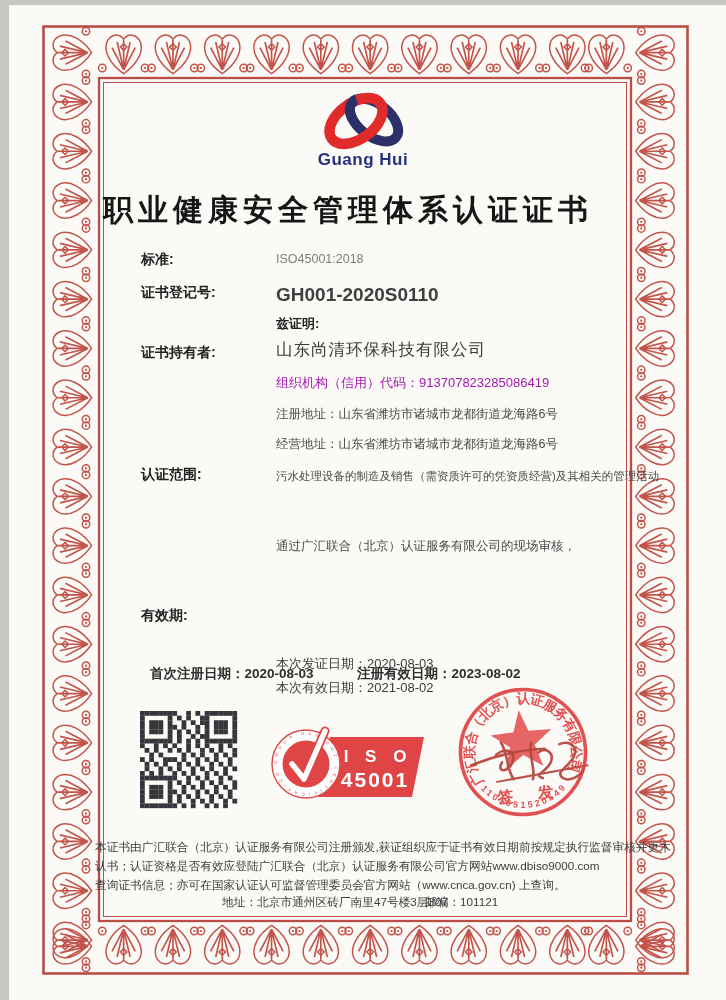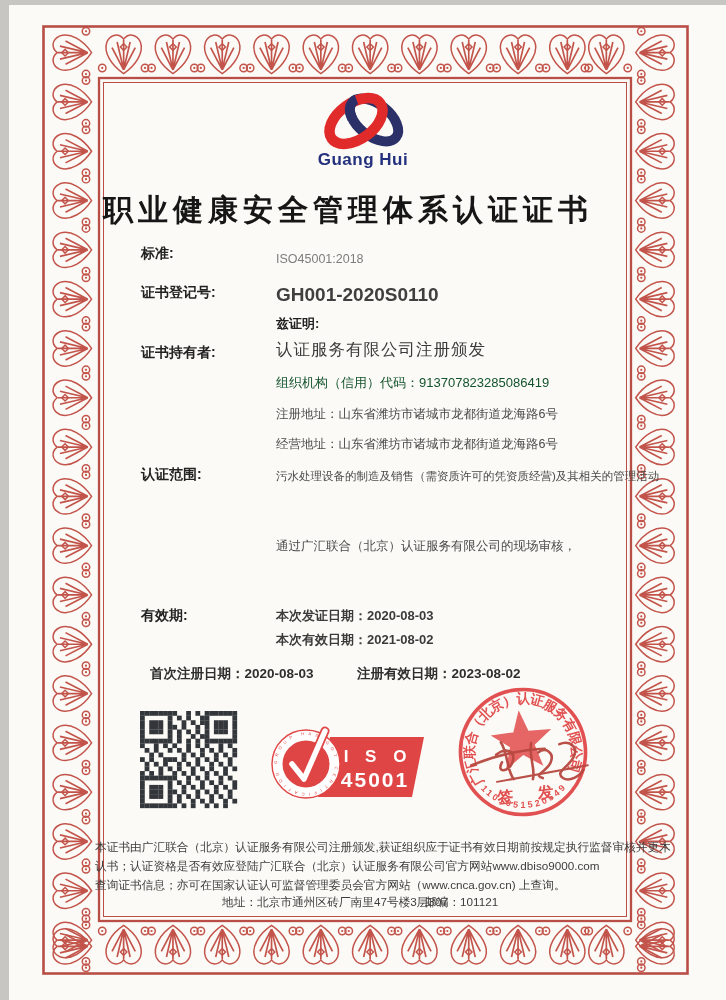--- a/index.html
+++ b/index.html
@@ -7,27 +7,27 @@
          font-family:"Liberation Sans",sans-serif;}
   .scan-edge-top{position:absolute;left:0;top:0;width:726px;height:5px;background:#c7c6c2;}
   .scan-edge-left{position:absolute;left:0;top:0;width:9px;height:1000px;background:#c7c6c2;}
   .abs{position:absolute;white-space:nowrap;}
   .svg-layer{position:absolute;left:0;top:0;width:726px;height:1000px;}
   .logo-text{left:0;top:150px;width:726px;text-align:center;font-size:17px;font-weight:700;
              color:#25317e;letter-spacing:.5px;}
   .cert-title{left:103px;top:190px;width:520px;text-align:left;font-size:30px;font-weight:700;
               color:#161616;letter-spacing:5px;}
   .lbl{font-size:14px;font-weight:700;color:#222;}
-  .val{font-size:13px;color:#14532d;}
+  .val{font-size:13px;color:#a21caf;}
   .val-muted{font-size:12.5px;color:#7d7d7d;}
   .val-strong{font-size:19px;font-weight:700;color:#3f3f3f;}
   .holder{font-size:16.5px;font-weight:500;color:#3a3a3a;letter-spacing:1px;}
   .small{font-size:12.5px;color:#4a4a4a;}
   .scope{font-size:11.5px;color:#4a4a4a;}
-  .date-line{font-size:13px;font-weight:700;color:#3b3b3b;}
+  .date-line{font-size:13px;font-weight:400;color:#3b3b3b;margin-top:48px;}
   .reg-line{font-size:13.5px;font-weight:700;color:#2e2e2e;}
   .foot{font-size:11.7px;color:#3d3d3d;}
 </style>
 </head>
 <body>
 
 <div class="stage">
 
   <svg class="svg-layer" viewBox="0 0 726 1000">
     <defs>
@@ -381,30 +381,30 @@
       </g>
     </g>
   </svg>
 
   <div class="scan-edge-top"></div>
   <div class="scan-edge-left"></div>
 
   <div class="abs logo-text">Guang Hui</div>
   <div class="abs cert-title">职业健康安全管理体系认证证书</div>
 
-  <div class="abs lbl" style="left:141px;top:245px;">标准:</div>
+  <div class="abs lbl" style="left:141px;top:251px;">标准:</div>
   <div class="abs val-muted" style="left:276px;top:252px;">ISO45001:2018</div>
 
   <div class="abs lbl" style="left:141px;top:284px;">证书登记号:</div>
   <div class="abs val-strong" style="left:276px;top:284px;">GH001-2020S0110</div>
 
   <div class="abs lbl" style="left:276px;top:315px;font-size:13px;">兹证明:</div>
 
   <div class="abs lbl" style="left:141px;top:344px;">证书持有者:</div>
-  <div class="abs holder" style="left:276px;top:339px;">认证服务有限公司注册颁发</div>
+  <div class="abs holder" style="left:276px;top:339px;">山东尚清环保科技有限公司</div>
 
   <div class="abs val" style="left:276px;top:374px;">组织机构（信用）代码：913707823285086419</div>
   <div class="abs small" style="left:276px;top:406px;">注册地址：山东省潍坊市诸城市龙都街道龙海路6号</div>
   <div class="abs small" style="left:276px;top:436px;">经营地址：山东省潍坊市诸城市龙都街道龙海路6号</div>
 
   <div class="abs lbl" style="left:141px;top:466px;">认证范围:</div>
   <div class="abs scope" style="left:276px;top:469px;">污水处理设备的制造及销售（需资质许可的凭资质经营)及其相关的管理活动</div>
 
   <div class="abs small" style="left:276px;top:538px;">通过广汇联合（北京）认证服务有限公司的现场审核，</div>
 

